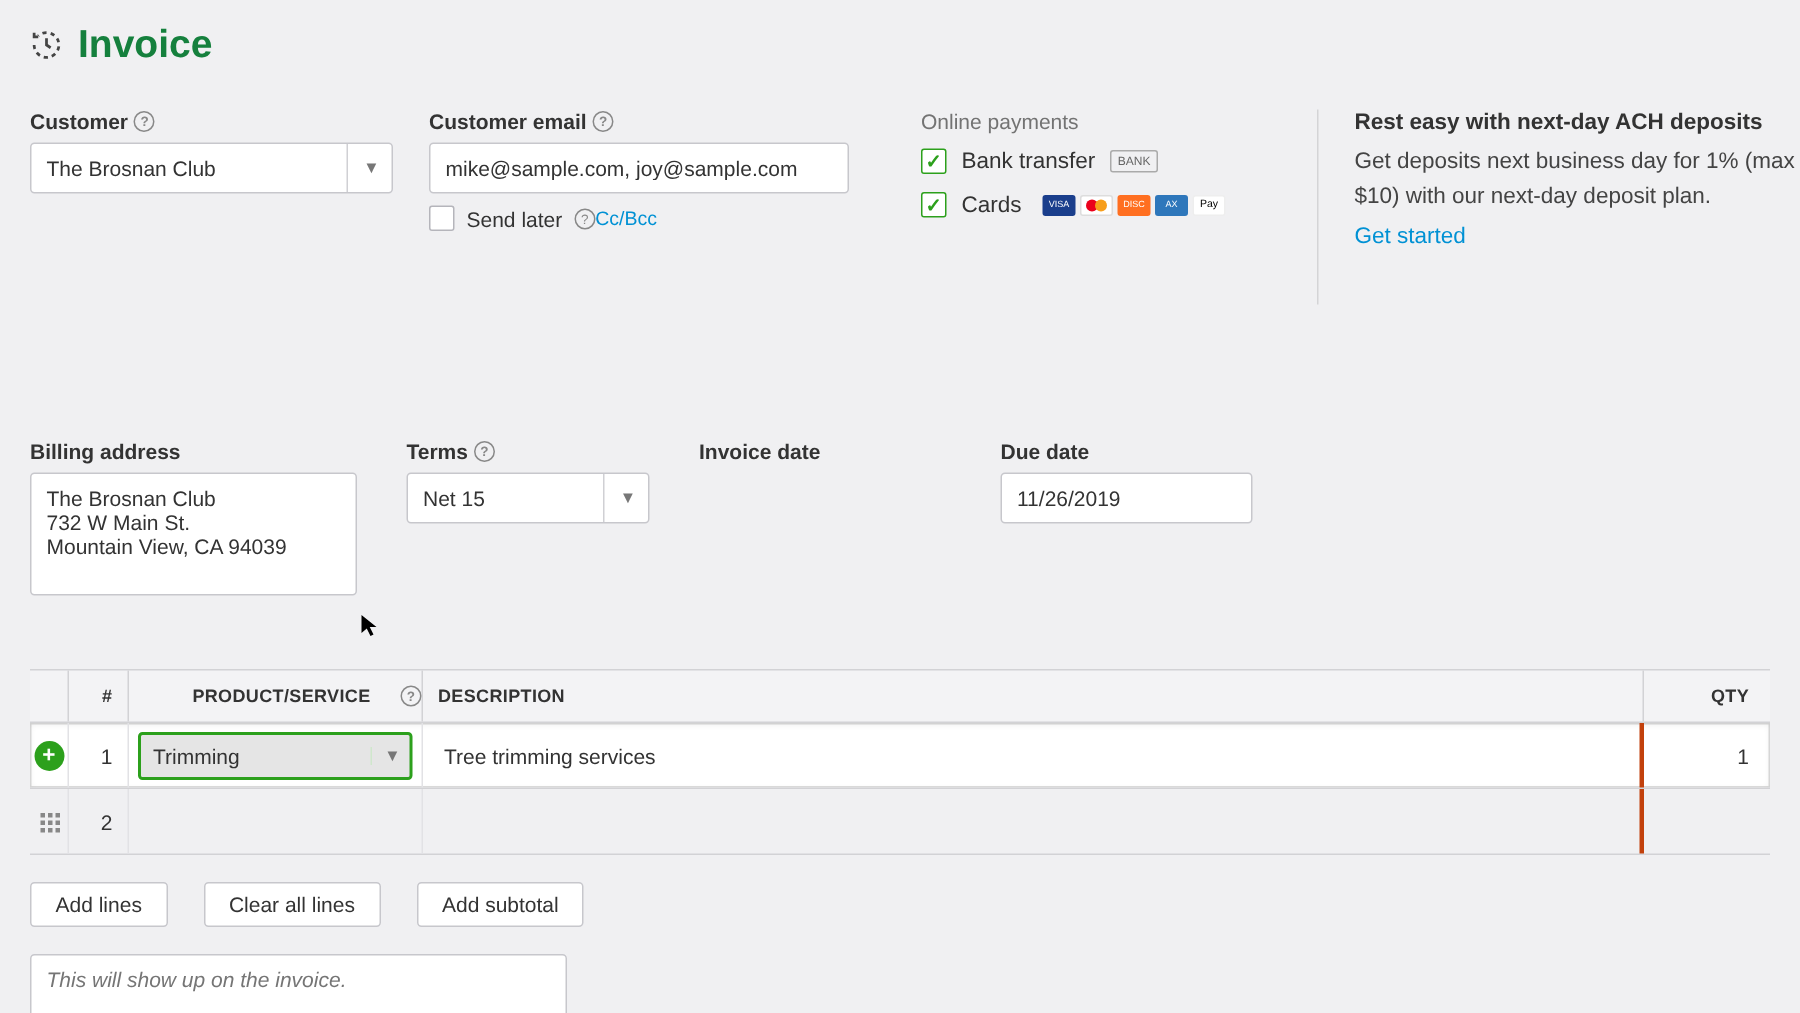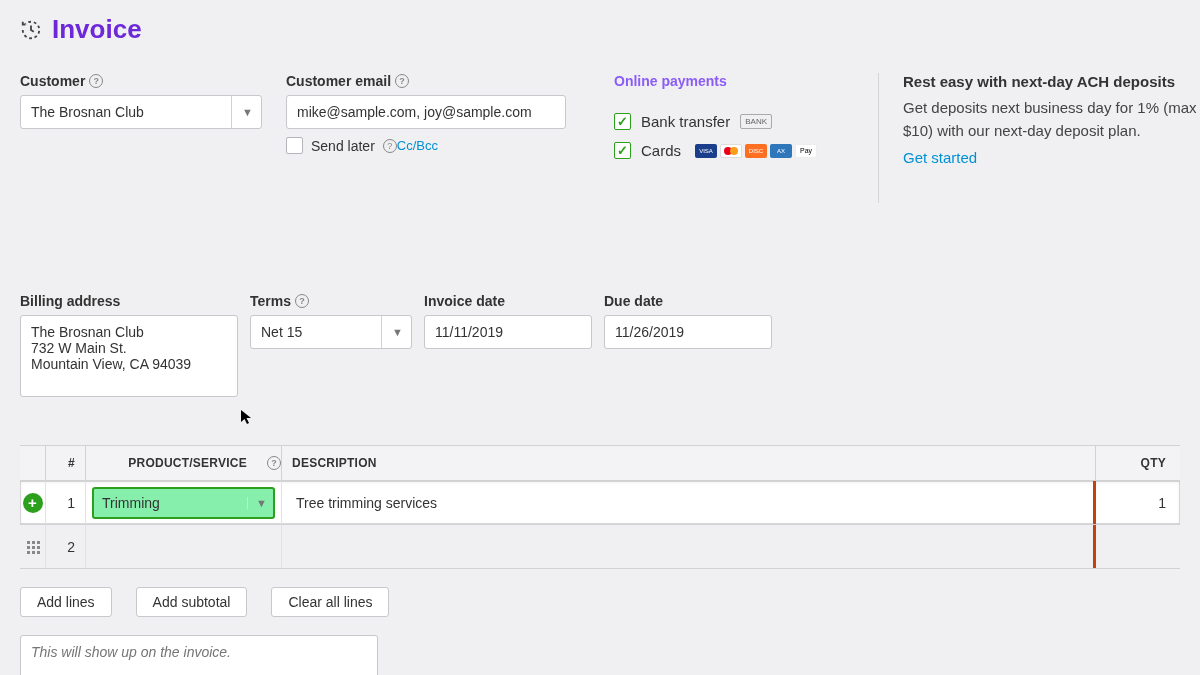--- a/index.html
+++ b/index.html
@@ -1,19 +1,19 @@
 <!DOCTYPE html>
 <html><head>
 <meta charset="utf-8">
 <style>
   * { box-sizing: border-box; margin: 0; padding: 0; }
   body { font-family: -apple-system, BlinkMacSystemFont, "Segoe UI", Arial, sans-serif; background: #f0f0f2; color: #333; }
   .page { padding: 14px 20px 40px 20px; }
   .title-row { display: flex; align-items: center; gap: 10px; margin-bottom: 28px; }
-  .title-row h1 { font-size: 26px; font-weight: 700; color: #6d28d9; }
+  .title-row h1 { font-size: 26px; font-weight: 700; color: #15803d; }
   .clock-icon { width: 22px; height: 22px; color: #444; }
   .clock-icon svg { width: 100%; height: 100%; }
 
   .top-grid { display: flex; gap: 24px; align-items: flex-start; }
   .col { flex: 0 0 auto; }
   .col-customer { width: 242px; }
   .col-email { width: 280px; }
   .col-payments { width: 240px; margin-left: 24px;}
   .col-promo { width: 330px; padding-left: 24px; border-left: 1px solid #d4d4d6; min-height: 130px;}
 
@@ -28,31 +28,31 @@
   .input { height: 34px; padding: 12px 10px; width: 100%; }
   .textarea { width:100%; padding:8px 10px; resize:none; font-family:inherit; }
 
   .email-row2 { display:flex; align-items:center; justify-content:flex-start; margin-top:8px; }
   .checkbox { width:17px; height:17px; border:1px solid #b5b5bb; border-radius:2px; background:#fff; display:inline-flex; align-items:center; justify-content:center; cursor:pointer; }
   .checkbox.checked { border-color:#2ca01c; }
   .checkbox.checked::after { content:"✓"; color:#2ca01c; font-size:13px; font-weight:bold; }
   .sendlater { display:flex; align-items:center; gap:8px; font-size:14px; color:#333; }
   .ccbcc { font-size:13px; color:#0091d4; cursor:pointer; }
 
-  .pay-title { font-size:14px; font-weight:700; color:#8b5cf6; margin-bottom:24px; }
+  .pay-title { font-size:14px; font-weight:400; color:#737373; margin-bottom:10px; }
   .pay-row { display:flex; align-items:center; gap:10px; margin-bottom:12px; font-size:15px; }
   .card-icons { display:flex; gap:3px; margin-left:4px; }
   .card-badge { width:22px; height:14px; border-radius:2px; font-size:6px; color:#fff; display:flex; align-items:center; justify-content:center; }
   .bank-badge { font-size:8px; border:1px solid #aaa; border-radius:2px; padding:2px 4px; color:#666; }
 
   .promo-head { font-weight:700; font-size:15px; color:#333; margin-bottom:6px; }
   .promo-body { font-size:15px; color:#444; line-height:1.55; margin-bottom:6px;}
   .promo-link { font-size:15px; color:#0091d4; cursor:pointer; font-weight:500;}
 
-  .row2 { display:flex; gap:12px; margin-top:90px; }
+  .row2 { display:flex; gap:33px; margin-top:90px; }
   .addr-col { width:218px; }
   .terms-col { width:162px; }
   .date-col { width:168px; }
 
   .cursor { position:absolute; width:16px; height:16px; color:#000; pointer-events:none; }
 
   
   .lines { margin-top:44px; background:transparent; }
   .lines-head { display:flex; align-items:center; height:36px; border-top:1px solid #d2d2d5; border-bottom:1px solid #d2d2d5; font-size:12px; font-weight:700; letter-spacing:.02em; color:#333; background:#f3f3f5; }
   .lines-head .c-handle { width:26px; border-right:1px solid #d2d2d5; height:100%; }
@@ -62,21 +62,21 @@
   .lines-head .c-qty { width:84px; text-align:right; padding-right:14px; display:flex; align-items:center; justify-content:flex-end;}
 
   .lines-row { display:flex; align-items:center; height:44px; border-bottom:1px solid #d2d2d5; }
   .lines-row.active { background:#fff; box-shadow: 0 1px 4px rgba(0,0,0,.08) inset, 0 0 0 1px #ddd inset; }
   .lines-row .c-handle { width:26px; height:100%; display:flex; align-items:center; justify-content:center; color:#999; border-right:1px solid #e2e2e5;}
   .add-circle { width:20px; height:20px; border-radius:50%; background:#2ca01c; color:#fff; display:flex; align-items:center; justify-content:center; font-size:15px; font-weight:bold; cursor:pointer;}
   .drag-dots { width:12px; height:12px; display:grid; grid-template-columns:repeat(3,3px); grid-template-rows:repeat(3,3px); gap:2px; }
   .drag-dots span{ background:#888; width:3px; height:3px; }
   .lines-row .c-num { width:40px; text-align:right; padding-right:10px; font-size:14px; border-right:1px solid #e2e2e5; height:100%; display:flex; align-items:center; justify-content:flex-end;}
   .lines-row .c-prod { width:196px; padding:0 6px; height:100%; display:flex; align-items:center; border-right:1px solid #e2e2e5;}
-  .prod-select { width:100%; height:32px; border:2px solid #2ca01c; border-radius:3px; background:#86efac; display:flex; align-items:center; justify-content:space-between; padding:0 6px 0 8px; font-size:14px; cursor:pointer;text-align:right;}
+  .prod-select { width:100%; height:32px; border:2px solid #2ca01c; border-radius:3px; background:#e5e5e5; display:flex; align-items:center; justify-content:space-between; padding:0 6px 0 8px; font-size:14px; cursor:pointer;text-align:right;}
   .prod-select .chev { border-left:1px solid #cfe7cc; padding-left:8px; color:#777; font-size:11px;}
   .lines-row .c-desc { flex:1; padding-left:14px; font-size:14px; height:100%; display:flex; align-items:center; border-right:3px solid #c2410c;}
   .lines-row .c-qty { width:84px; text-align:right; padding-right:14px; font-size:14px; height:100%; display:flex; align-items:center; justify-content:flex-end;}
 
   .line-buttons { display:flex; gap:24px; margin-top:18px; }
   .outline-btn { background:#fff; border:1px solid #c7c7cc; border-radius:3px; padding:6px 16px; font-size:14px; color:#333; cursor:pointer; }
 
   .msg-block { margin-top:18px; width:358px; }
 </style>
 </head>
@@ -169,21 +169,20 @@
       </label>
       <div class="select">
         <span>Net 15</span>
         <span class="chevron">▼</span>
       </div>
     </div>
     <div class="date-col">
       <label class="field-label">
         <span>Invoice date</span>
       </label>
-      <input class="input" value="11/11/2019" style="">
     </div>
     <div class="date-col">
       <label class="field-label">
         <span>Due date</span>
       </label>
       <input class="input" value="11/26/2019" style="">
     </div>
 
     <span class="cursor" style="left:220px; top:116px;">
       <svg viewBox="0 0 16 16">
@@ -235,21 +234,21 @@
       </div>
       <div class="c-num">2</div>
       <div class="c-prod"></div>
       <div class="c-desc"></div>
       <div class="c-qty"></div>
     </div>
   </div>
 
   <div class="line-buttons">
     <button class="outline-btn">Add lines</button>
+    <button class="outline-btn">Clear all lines</button>
     <button class="outline-btn">Add subtotal</button>
-    <button class="outline-btn">Clear all lines</button>
   </div>
 
   <div class="msg-block">
     <textarea class="textarea" rows="2" style="color: rgb(153, 153, 153); font-style: italic;" placeholder="This will show up on the invoice."></textarea>
   </div>
 
 </div>
 
 </body></html>

